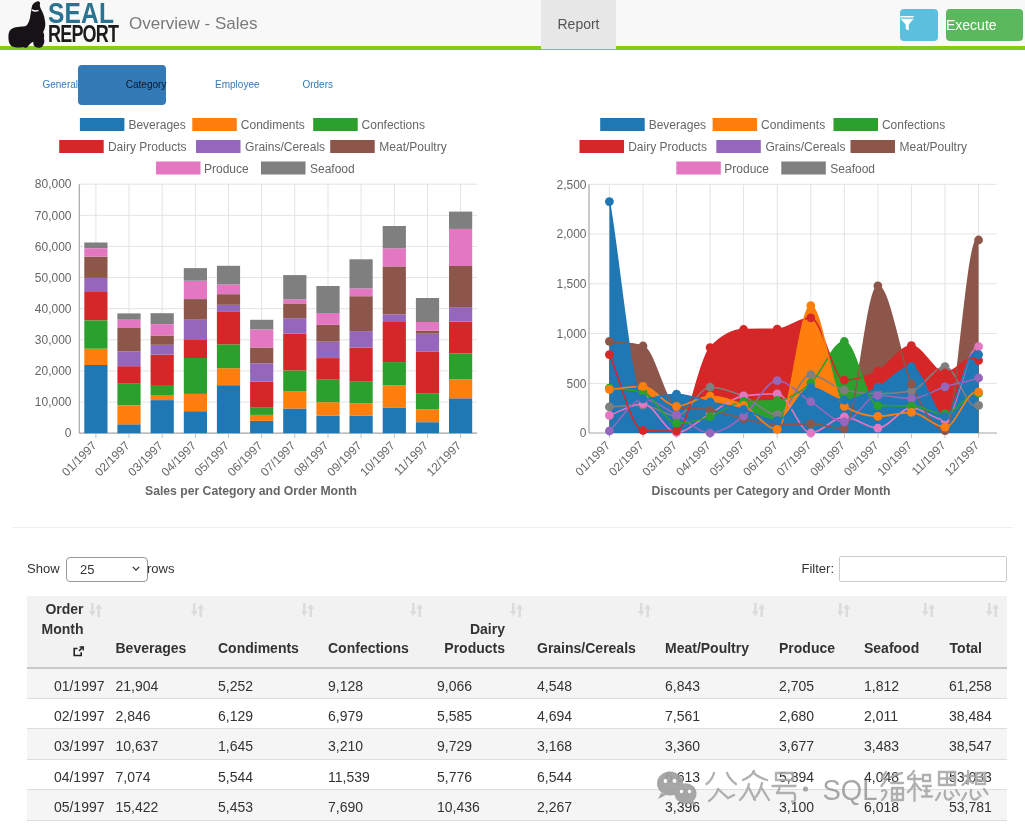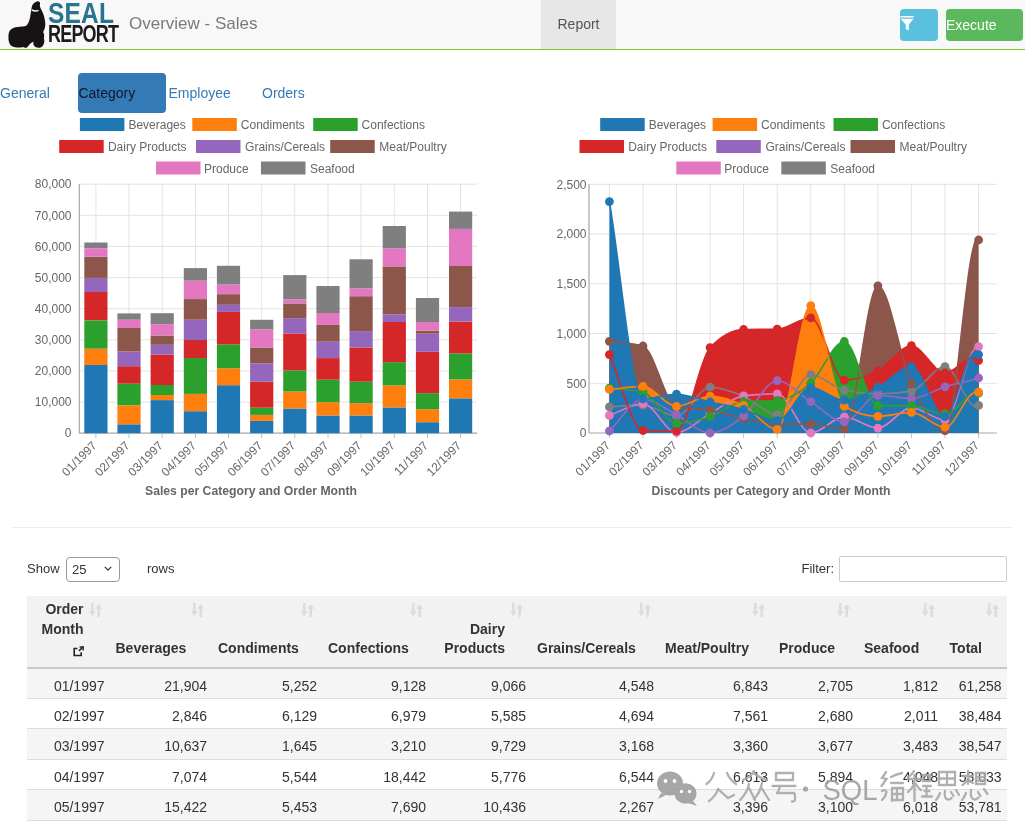--- a/index.html
+++ b/index.html
@@ -1,37 +1,37 @@
 <!DOCTYPE html>
 <html><head><meta charset="utf-8"><style>
 * {margin:0;padding:0;box-sizing:border-box}
 html,body {width:1025px;height:830px;font-family:"Liberation Sans",sans-serif;background:#fff;overflow:hidden}
-.nav {position:absolute;left:0;top:0;width:100%;height:49.5px;background:#f8f8f8;border-bottom:1px solid #84cc16}
+.nav {position:absolute;left:0;top:0;width:100%;height:49.5px;background:#f8f8f8;border-bottom:4px solid #84cc16}
 .brandtxt {position:absolute;left:48px;top:0}
 .seal1 {position:absolute;top:-1px;left:0;font-size:24.5px;font-weight:bold;color:#2a7390;letter-spacing:0.2px;transform:scaleY(1.22);transform-origin:0 0;line-height:1}
 .seal2 {position:absolute;top:22px;left:0;font-size:18px;font-weight:bold;color:#1b1b1b;letter-spacing:-0.8px;transform:scaleY(1.35);transform-origin:0 0;line-height:1}
 .ovtitle {position:absolute;left:129px;top:14px;font-size:17px;color:#7a7a7a}
 .nitem {position:absolute;top:0;height:49px;line-height:49px;font-size:14px;color:#777;text-align:center}
 .active-item {background:#e7e7e7;color:#555}
 .btn {position:absolute;top:8.5px;height:32.5px;border-radius:4px;color:#fff;font-size:14px;text-align:left;line-height:32.5px}
 .caret {display:inline-block;width:0;height:0;border-left:4.5px solid transparent;border-right:4.5px solid transparent;border-top:4.5px solid #777;margin-left:4px;vertical-align:middle}
 .tabs {position:absolute;top:64.5px;left:0;width:100%;height:40px}
-.tab {position:absolute;top:8px;height:40px;line-height:40px;font-size:14px;color:#337ab7;text-align:left}
+.tab {position:absolute;top:0;height:40px;line-height:40px;font-size:10px;color:#337ab7;text-align:right}
 .tab.on {background:#337ab7;color:#0f172a;border-radius:4px}
 svg text.tick {font-size:12px;fill:#666;font-family:"Liberation Sans",sans-serif}
 svg text.leg {font-size:12px;fill:#666;font-family:"Liberation Sans",sans-serif}
 svg text.ctitle {font-size:12.2px;font-weight:bold;fill:#666;font-family:"Liberation Sans",sans-serif}
 .hr {position:absolute;left:12px;right:12px;top:527px;border-top:1px solid #eee}
 .showrow {position:absolute;top:556px;left:27px;width:971px;height:28px;font-size:13px;color:#333}
-.sel {position:absolute;left:39px;top:1px;width:54px;height:25px;border:1px solid #999;border-radius:4px;background:#fff;font-size:13px;color:#333;padding-left:5px;line-height:23px}
+.sel {position:absolute;left:39px;top:1px;width:82px;height:25px;border:1px solid #999;border-radius:4px;background:#fff;font-size:13px;color:#333;padding-left:13px;line-height:23px}
 .sel .chev {position:absolute;right:7px;top:8px;width:8px;height:5px}
 .finput {position:absolute;right:-9px;top:0;width:168px;height:26px;border:1px solid #ccc;border-radius:2px;background:#fff}
 table {position:absolute;left:27px;top:596px;width:980px;border-collapse:collapse;table-layout:fixed;font-size:14px;color:#333}
 th {background:#f2f2f2;font-weight:bold;vertical-align:bottom;text-align:right;padding:0 32px 8px 0;height:71.5px;border-bottom:2px solid #c8c8c8;position:relative;line-height:19.5px}
-td {text-align:right;padding:5px 11px 0 0;height:30.5px;border-top:1px solid #ddd;line-height:normal}
+td {text-align:left;padding:5px 11px 0 0;height:30.5px;border-top:1px solid #ddd;line-height:normal}
 td.c9 {padding-right:5.5px}
 th.c9 {padding-right:25px !important}
 th.c9 .srt {right:7px}
 tbody tr:last-child td {border-bottom:1px solid #ddd}
 tr:nth-child(odd) td {background:#f5f5f5}
 td.c0 {text-align:right}
 .srt {position:absolute;right:13px;top:7px}
 .wmark,.charts {position:absolute;left:0;top:0;pointer-events:none}
 </style></head><body>
 <div class="nav">
@@ -543,21 +543,21 @@
         <td class="c5">3,168</td>
         <td class="c6">3,360</td>
         <td class="c7">3,677</td>
         <td class="c8">3,483</td>
         <td class="c9">38,547</td>
       </tr>
       <tr>
         <td class="c0">04/1997</td>
         <td class="c1">7,074</td>
         <td class="c2">5,544</td>
-        <td class="c3">18,442</td>
+        <td class="c3">11,539</td>
         <td class="c4">5,776</td>
         <td class="c5">6,544</td>
         <td class="c6">6,613</td>
         <td class="c7">5,894</td>
         <td class="c8">4,048</td>
         <td class="c9">53,033</td>
       </tr>
       <tr>
         <td class="c0">05/1997</td>
         <td class="c1">15,422</td>

